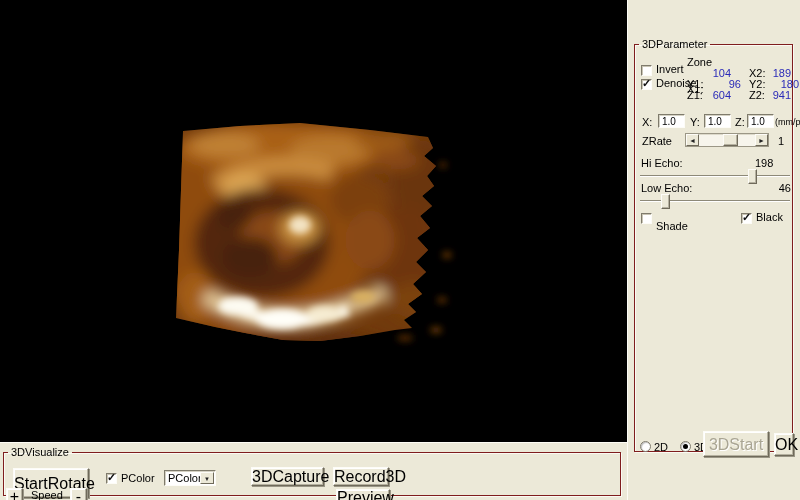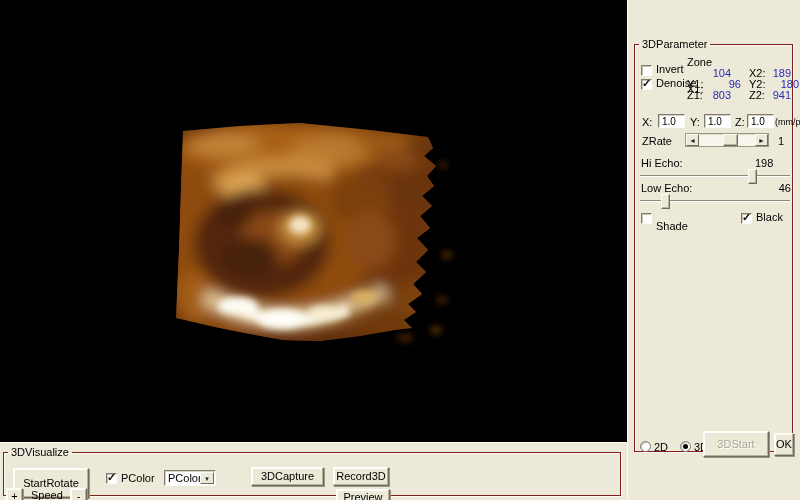--- a/index.html
+++ b/index.html
@@ -22,21 +22,21 @@
   }
   fieldset {
     position:absolute; margin:0; padding:0; min-inline-size:0;
     border:1px solid #7f1d1d; box-shadow:1px 1px 0 #fbfaf3, inset 1px 1px 0 #fbfaf3;
   }
   legend { font-size:11px; padding:0 3px; margin-left:4px; }
   .lbl { position:absolute; white-space:nowrap; }
   .num { position:absolute; text-align:right; color:#2a2ab8; }
   
   .btn {
-    position:absolute; background:#ece9d8; font-family:"Liberation Sans",sans-serif; font-size:11px;
+    position:absolute; background:#ece9d8; font-family:"Liberation Sans",sans-serif; font-size:16px;
     border:1px solid; border-color:#fdfcf7 #6f6a5a #6f6a5a #fdfcf7;
     box-shadow:inset -1px -1px 0 #b5b1a0, inset 1px 1px 0 #fff, 1px 1px 0 #9a9686;
     text-align:center; color:#000; padding:0; line-height:15px; cursor:default;
   }
   .btn.state-on { color:#a9a593; text-shadow:1px 1px 0 #fff; }
   .checkbox {
     position:absolute; width:11px; height:11px; background:#fff;
     border:1px solid; border-color:#7f7b6c #fdfcf7 #fdfcf7 #7f7b6c;
     box-shadow:inset 1px 1px 0 #c9c5b4;
   }
@@ -160,21 +160,21 @@
       <span class="lbl" style="left:52px; top:6px;">Zone</span>
       <span class="lbl" style="left:52px; top:17px;margin-top:16px;">X1:</span>
       <span class="num" style="left:70px; top:17px; width:26px;">104</span>
       <span class="lbl" style="left:114px; top:17px;">X2:</span>
       <span class="num" style="left:128px; top:17px; width:28px;">189</span>
       <span class="lbl" style="left:52px; top:28px;">Y1:</span>
       <span class="num" style="left:80px; top:28px; width:26px;">96</span>
       <span class="lbl" style="left:114px; top:28px;">Y2:</span>
       <span class="num" style="left:136px; top:28px; width:28px;">180</span>
       <span class="lbl" style="left:52px; top:39px;">Z1:</span>
-      <span class="num" style="left:70px; top:39px; width:26px;">803</span>
+      <span class="num" style="left:70px; top:39px; width:26px;">604</span>
       <span class="lbl" style="left:114px; top:39px;">Z2:</span>
       <span class="num" style="left:128px; top:39px; width:28px;">941</span>
 
       <span class="lbl" style="left:7px; top:66px;">X:</span>
       <input class="tb" style="left: 23px; top: 64px; width: 27px;" value="1.0">
       <span class="lbl" style="left:55px; top:66px;">Y:</span>
       <input class="tb" style="left: 69px; top: 64px; width: 27px;" value="1.0">
       <span class="lbl" style="left:100px; top:66px;">Z:</span>
       <input class="tb" style="left: 112px; top: 64px; width: 27px;" value="1.0">
       <span class="lbl unit" style="left:140px; top:67px;">(mm/p)</span>

